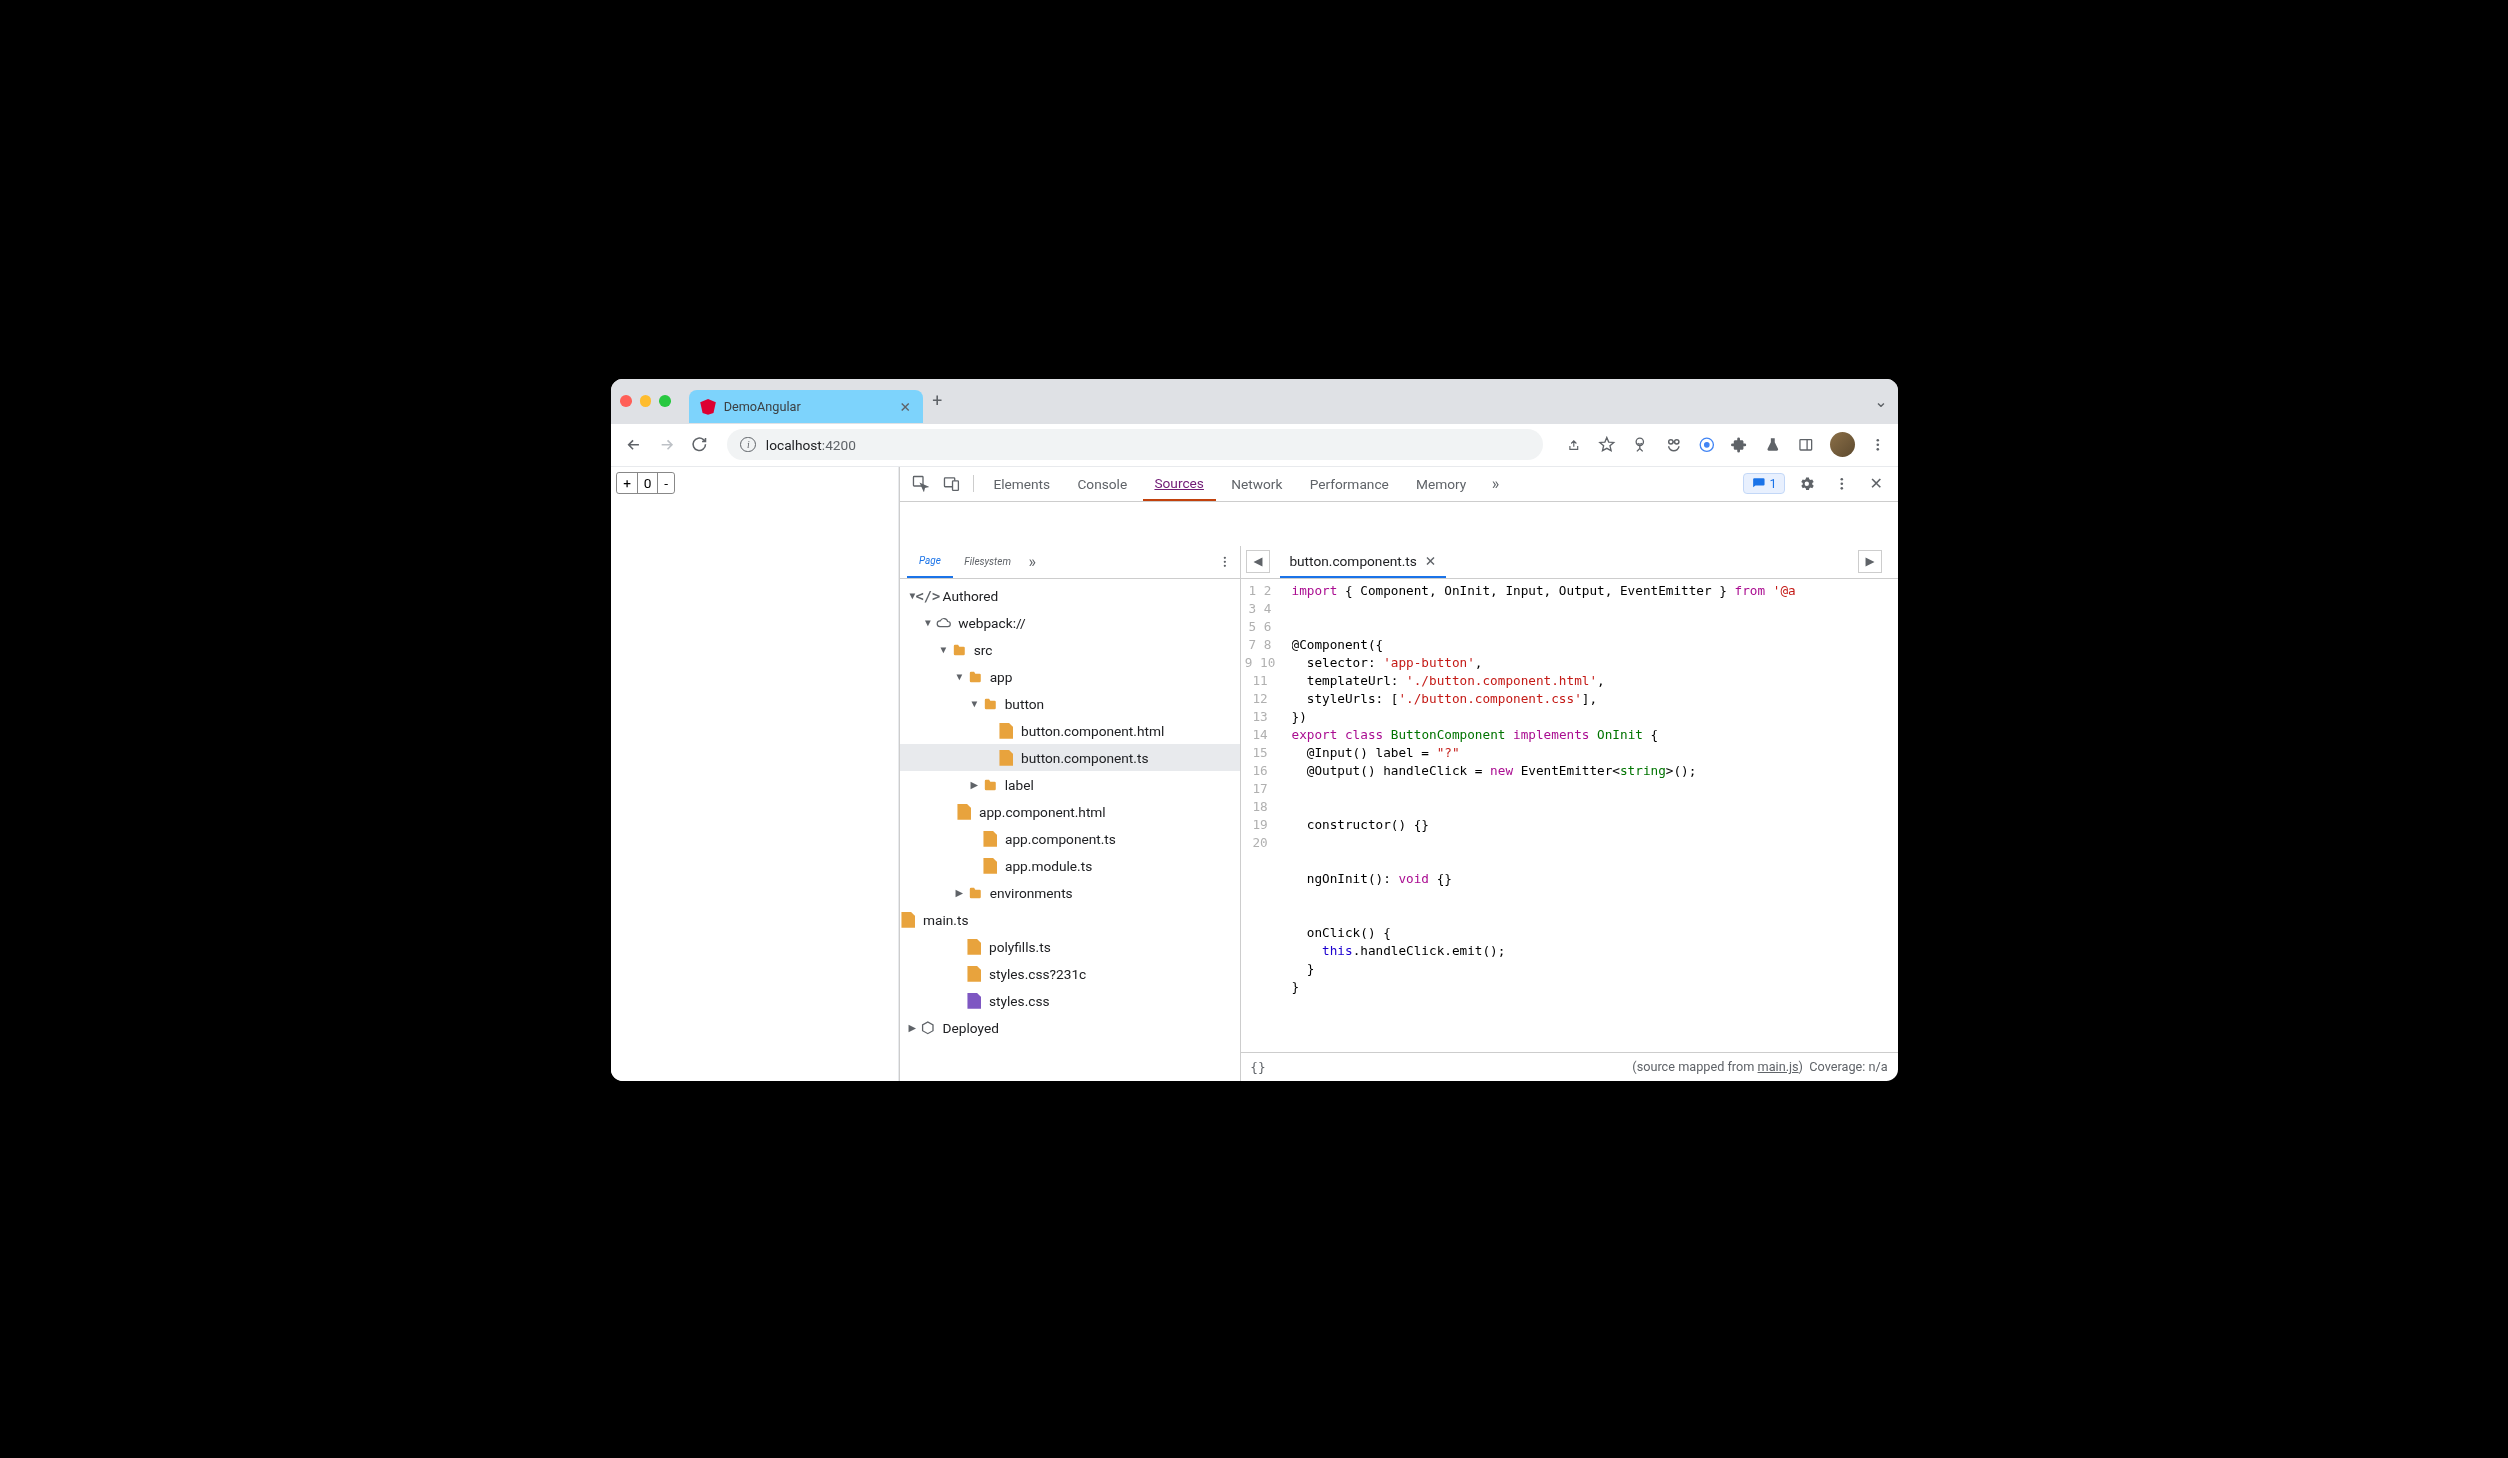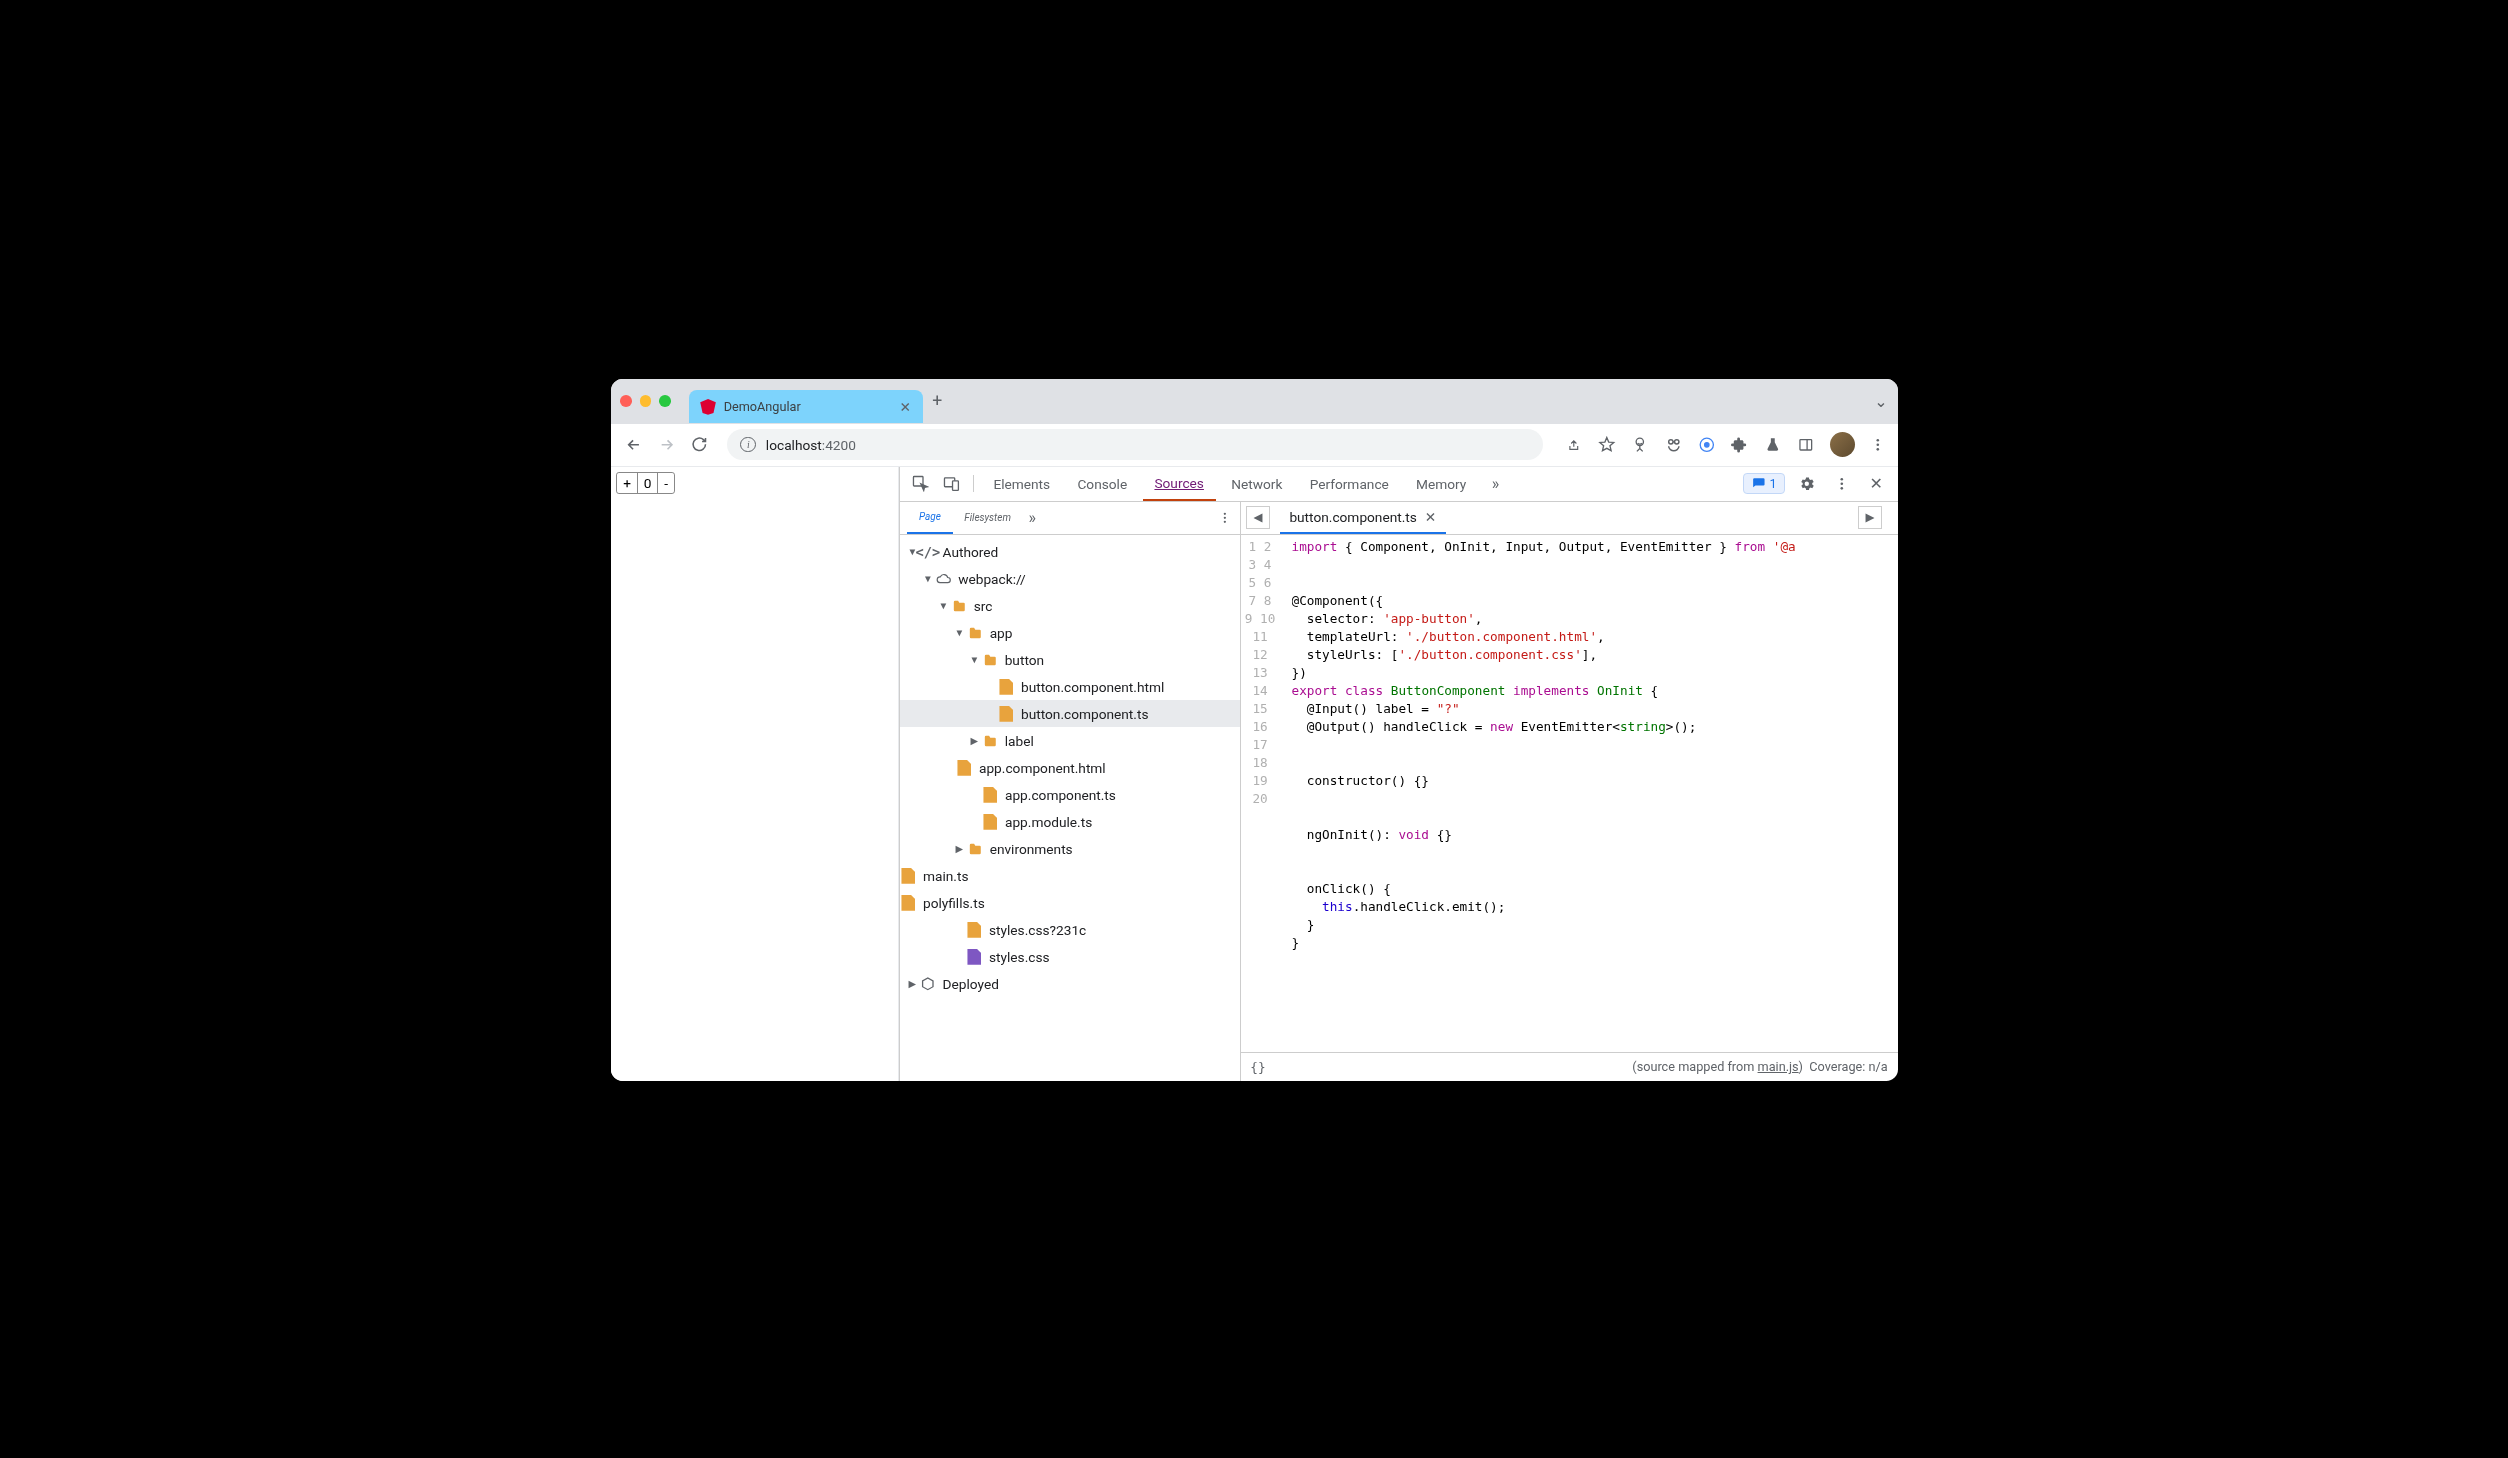--- a/index.html
+++ b/index.html
@@ -26,21 +26,21 @@
 .url-text .port { color: #5f6368; }
 .toolbar-icons { display: flex; align-items: center; gap: 13.7px; margin-left: 7.8px; }
 .toolbar-icon { width: 19.5px; height: 19.5px; display: flex; align-items: center; justify-content: center; color: #5f6368; cursor: pointer; }
 .avatar { width: 25px; height: 25px; border-radius: 50%; background: linear-gradient(135deg,#8b6f47,#5d4a2f); }
 .content { flex: 1; display: flex; }
 .page-pane { width: 288px; background: #fff; border-right: 1px solid #e8eaed; padding: 5.9px; }
 .counter { display: inline-flex; align-items: center; border: 1px solid #888; border-radius: 2.9px; }
 .counter span { padding: 2px 5.9px; font-size: 13.7px; }
 .counter .btn { cursor: pointer; border-right: 1px solid #888; }
 .counter .btn:last-child { border-right: none; border-left: 1px solid #888; }
-.devtools { flex: 1; display: flex; flex-direction: column; border-left: 1px solid #cdcdcd; }
+.devtools { flex: 1; display: flex; flex-direction: column; border-left: 1px solid #cdcdcd; gap: 44px; }
 .dt-tabs { height: 35px; display: flex; align-items: center; border-bottom: 1px solid #cdcdcd; padding: 0 7.8px; gap: 3.9px; }
 .dt-tab-icon { width: 27px; height: 27px; display: flex; align-items: center; justify-content: center; color: #5f6368; cursor: pointer; }
 .dt-divider { width: 1px; height: 17.6px; background: #cdcdcd; margin: 0 3.9px; }
 .dt-tab { padding: 0 11.7px; height: 35px; display: flex; align-items: center; font-size: 13.7px; color: #5f6368; cursor: pointer; }
 .dt-tab.active { color: #701a75; border-bottom: 2px solid #c2410c; text-decoration: underline; }
 .dt-right { margin-left: auto; display: flex; align-items: center; gap: 7.8px; }
 .issues-badge { background: #e8f0fe; border: 1px solid #c2d7f7; border-radius: 3.9px; padding: 2px 7.8px; display: flex; align-items: center; gap: 3.9px; color: #1a73e8; font-size: 12.7px; cursor: pointer; }
 .dt-body { flex: 1; display: flex; }
 .sources-nav { width: 341px; border-right: 1px solid #cdcdcd; display: flex; flex-direction: column; }
 .src-tabs { height: 33px; display: flex; align-items: center; border-bottom: 1px solid #cdcdcd; padding: 0 7.8px; }
@@ -333,21 +333,21 @@
                   </svg>
                 </span>
                 <span>environments</span>
               </div>
             <div class="tree-row" style="">
                 <span class="tree-icon">
                   <span class="file-icon-y"></span>
                 </span>
                 <span>main.ts</span>
               </div>
-            <div class="tree-row" style="">
+            <div class="tree-row" style="padding-left:66px">
                 <span class="tree-icon">
                   <span class="file-icon-y"></span>
                 </span>
                 <span>polyfills.ts</span>
               </div>
             <div class="tree-row" style="padding-left:66px">
                 <span class="tree-icon">
                   <span class="file-icon-y"></span>
                 </span>
                 <span>styles.css?231c</span>

